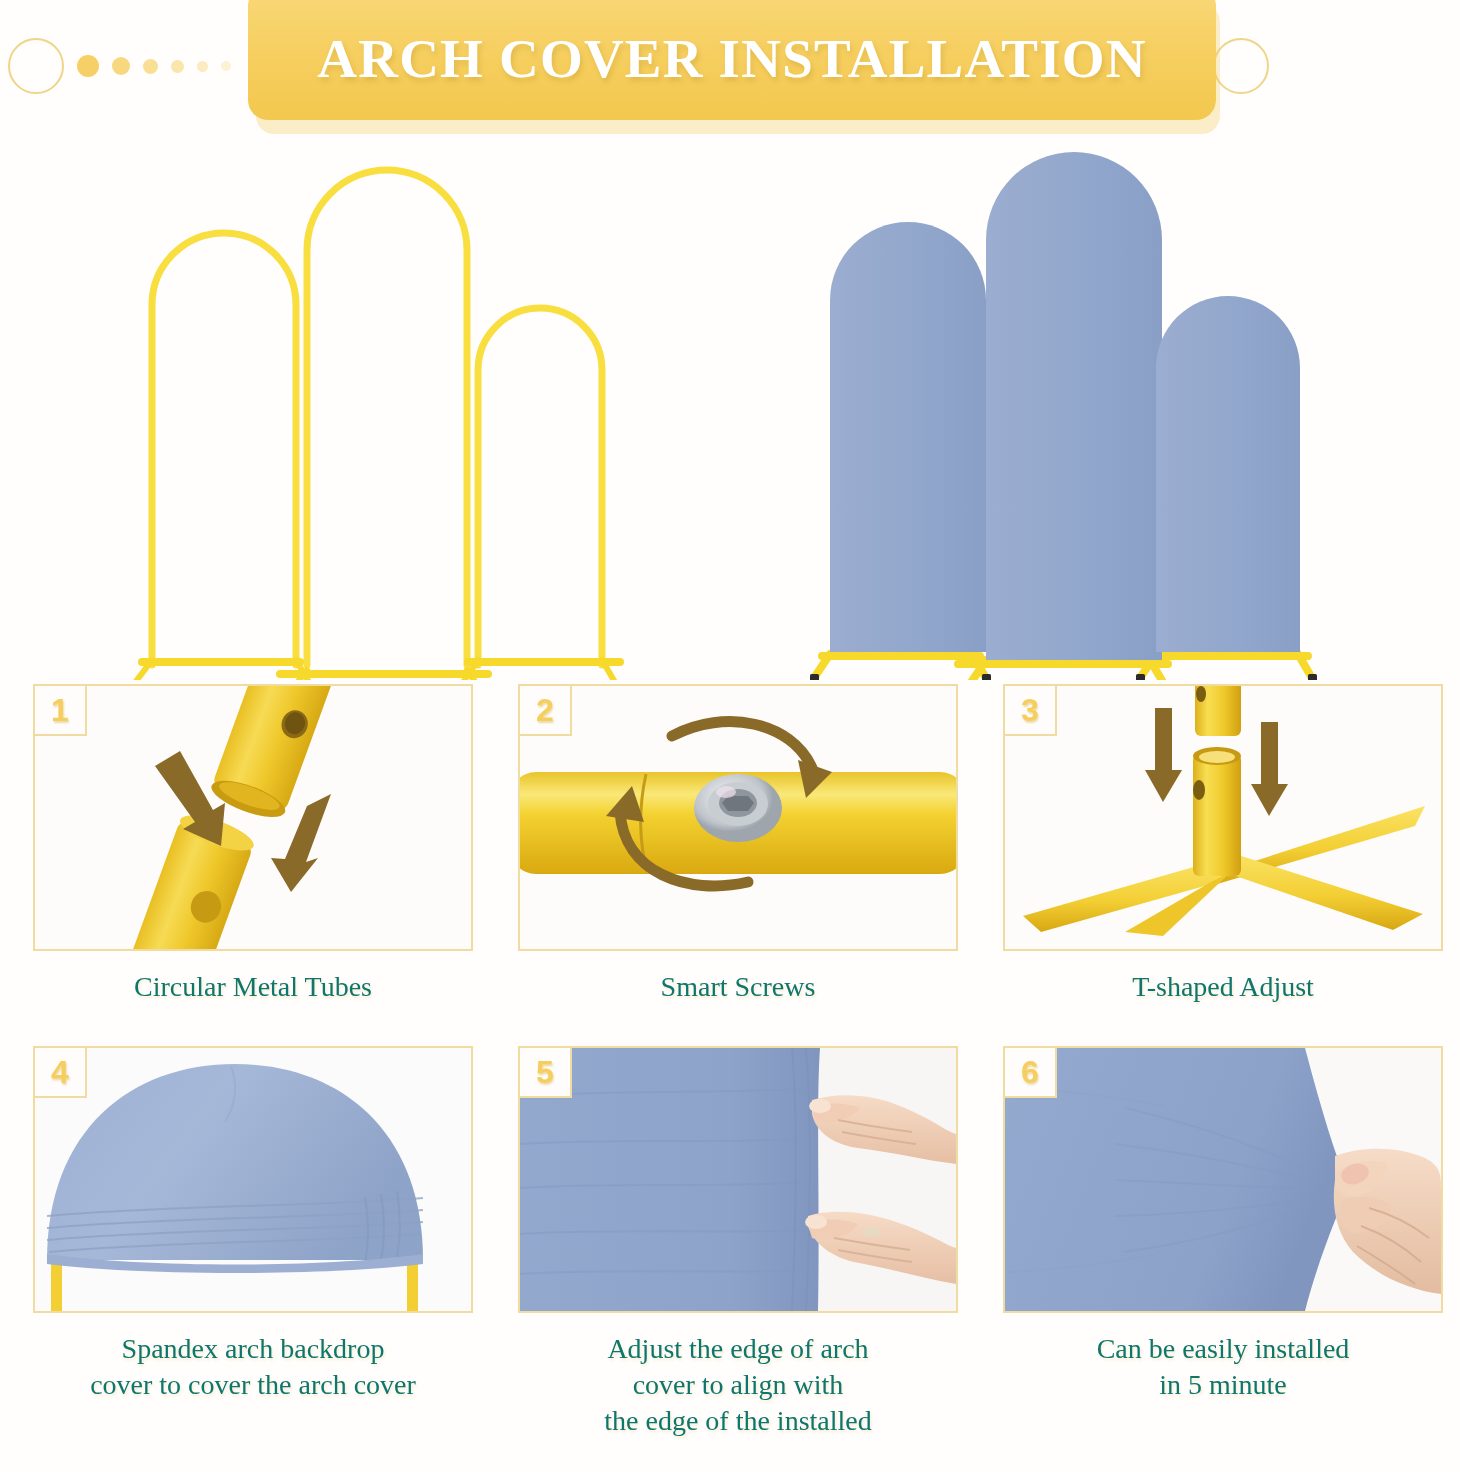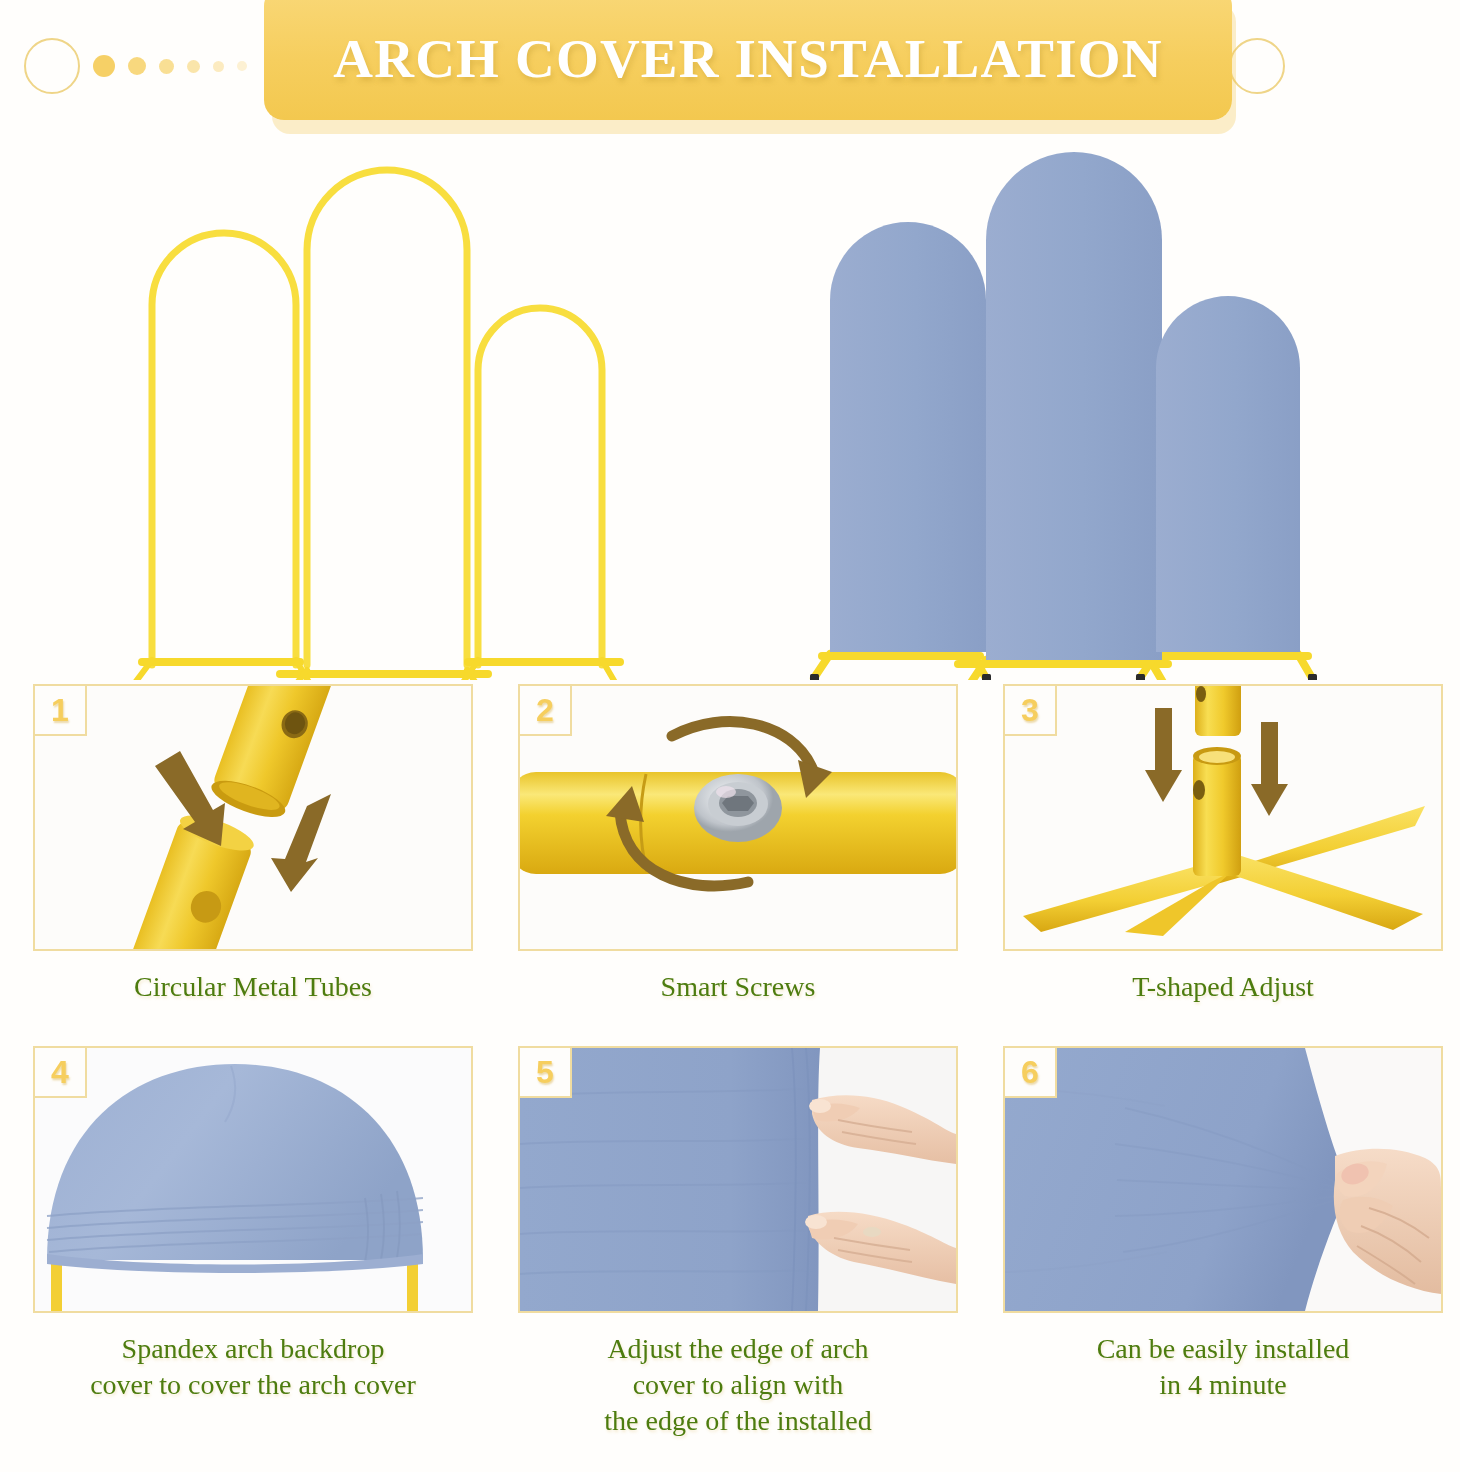--- a/index.html
+++ b/index.html
@@ -13,21 +13,21 @@
   .page {
     position: relative;
     width: 1460px;
     height: 1472px;
     background: #FFFEFC;
   }
 
   
   .header {
     position: absolute;
-    left: 16px; top: 0;
+    left: 0; top: 0;
     width: 1277px; height: 132px;
   }
   .deco {
     position: absolute;
     top: 0; height: 132px;
     display: flex;
     align-items: center;
     gap: 13px;
   }
   .deco-left  { left: 8px; }
@@ -105,21 +105,21 @@
     justify-content: center;
     font-family: "Liberation Sans", sans-serif;
     font-weight: bold;
     font-size: 32px;
     color: #F6CE5E;
     text-shadow: 1px 2px 2px rgba(215,175,70,0.45);
   }
   .caption {
     margin-top: 18px;
     text-align: center;
-    color: #4d7c0f;
+    color: #0f766e;
     font-size: 28px;
     line-height: 1.28;
     font-family: "Liberation Serif", serif;
     text-shadow: 1px 2px 3px rgba(220,185,95,0.30);
   }
 
   svg { display: block; }
 </style>
 </head>
 <body>
@@ -513,18 +513,18 @@
             <g stroke="#D2A88C" stroke-width="2" fill="none" opacity=".75">
               <path d="M364,160 C386,166 406,176 424,190"></path>
               <path d="M356,178 C378,186 398,198 416,214"></path>
               <path d="M352,198 C372,210 392,222 410,236"></path>
             </g>
           </g>
         </svg>
       </div>
       <div class="caption">
         <div>Can be easily installed</div>
-        <div>in 4 minute</div>
+        <div>in 5 minute</div>
       </div>
     </div>
 
   </div>
 </div>
 
 </body></html>

